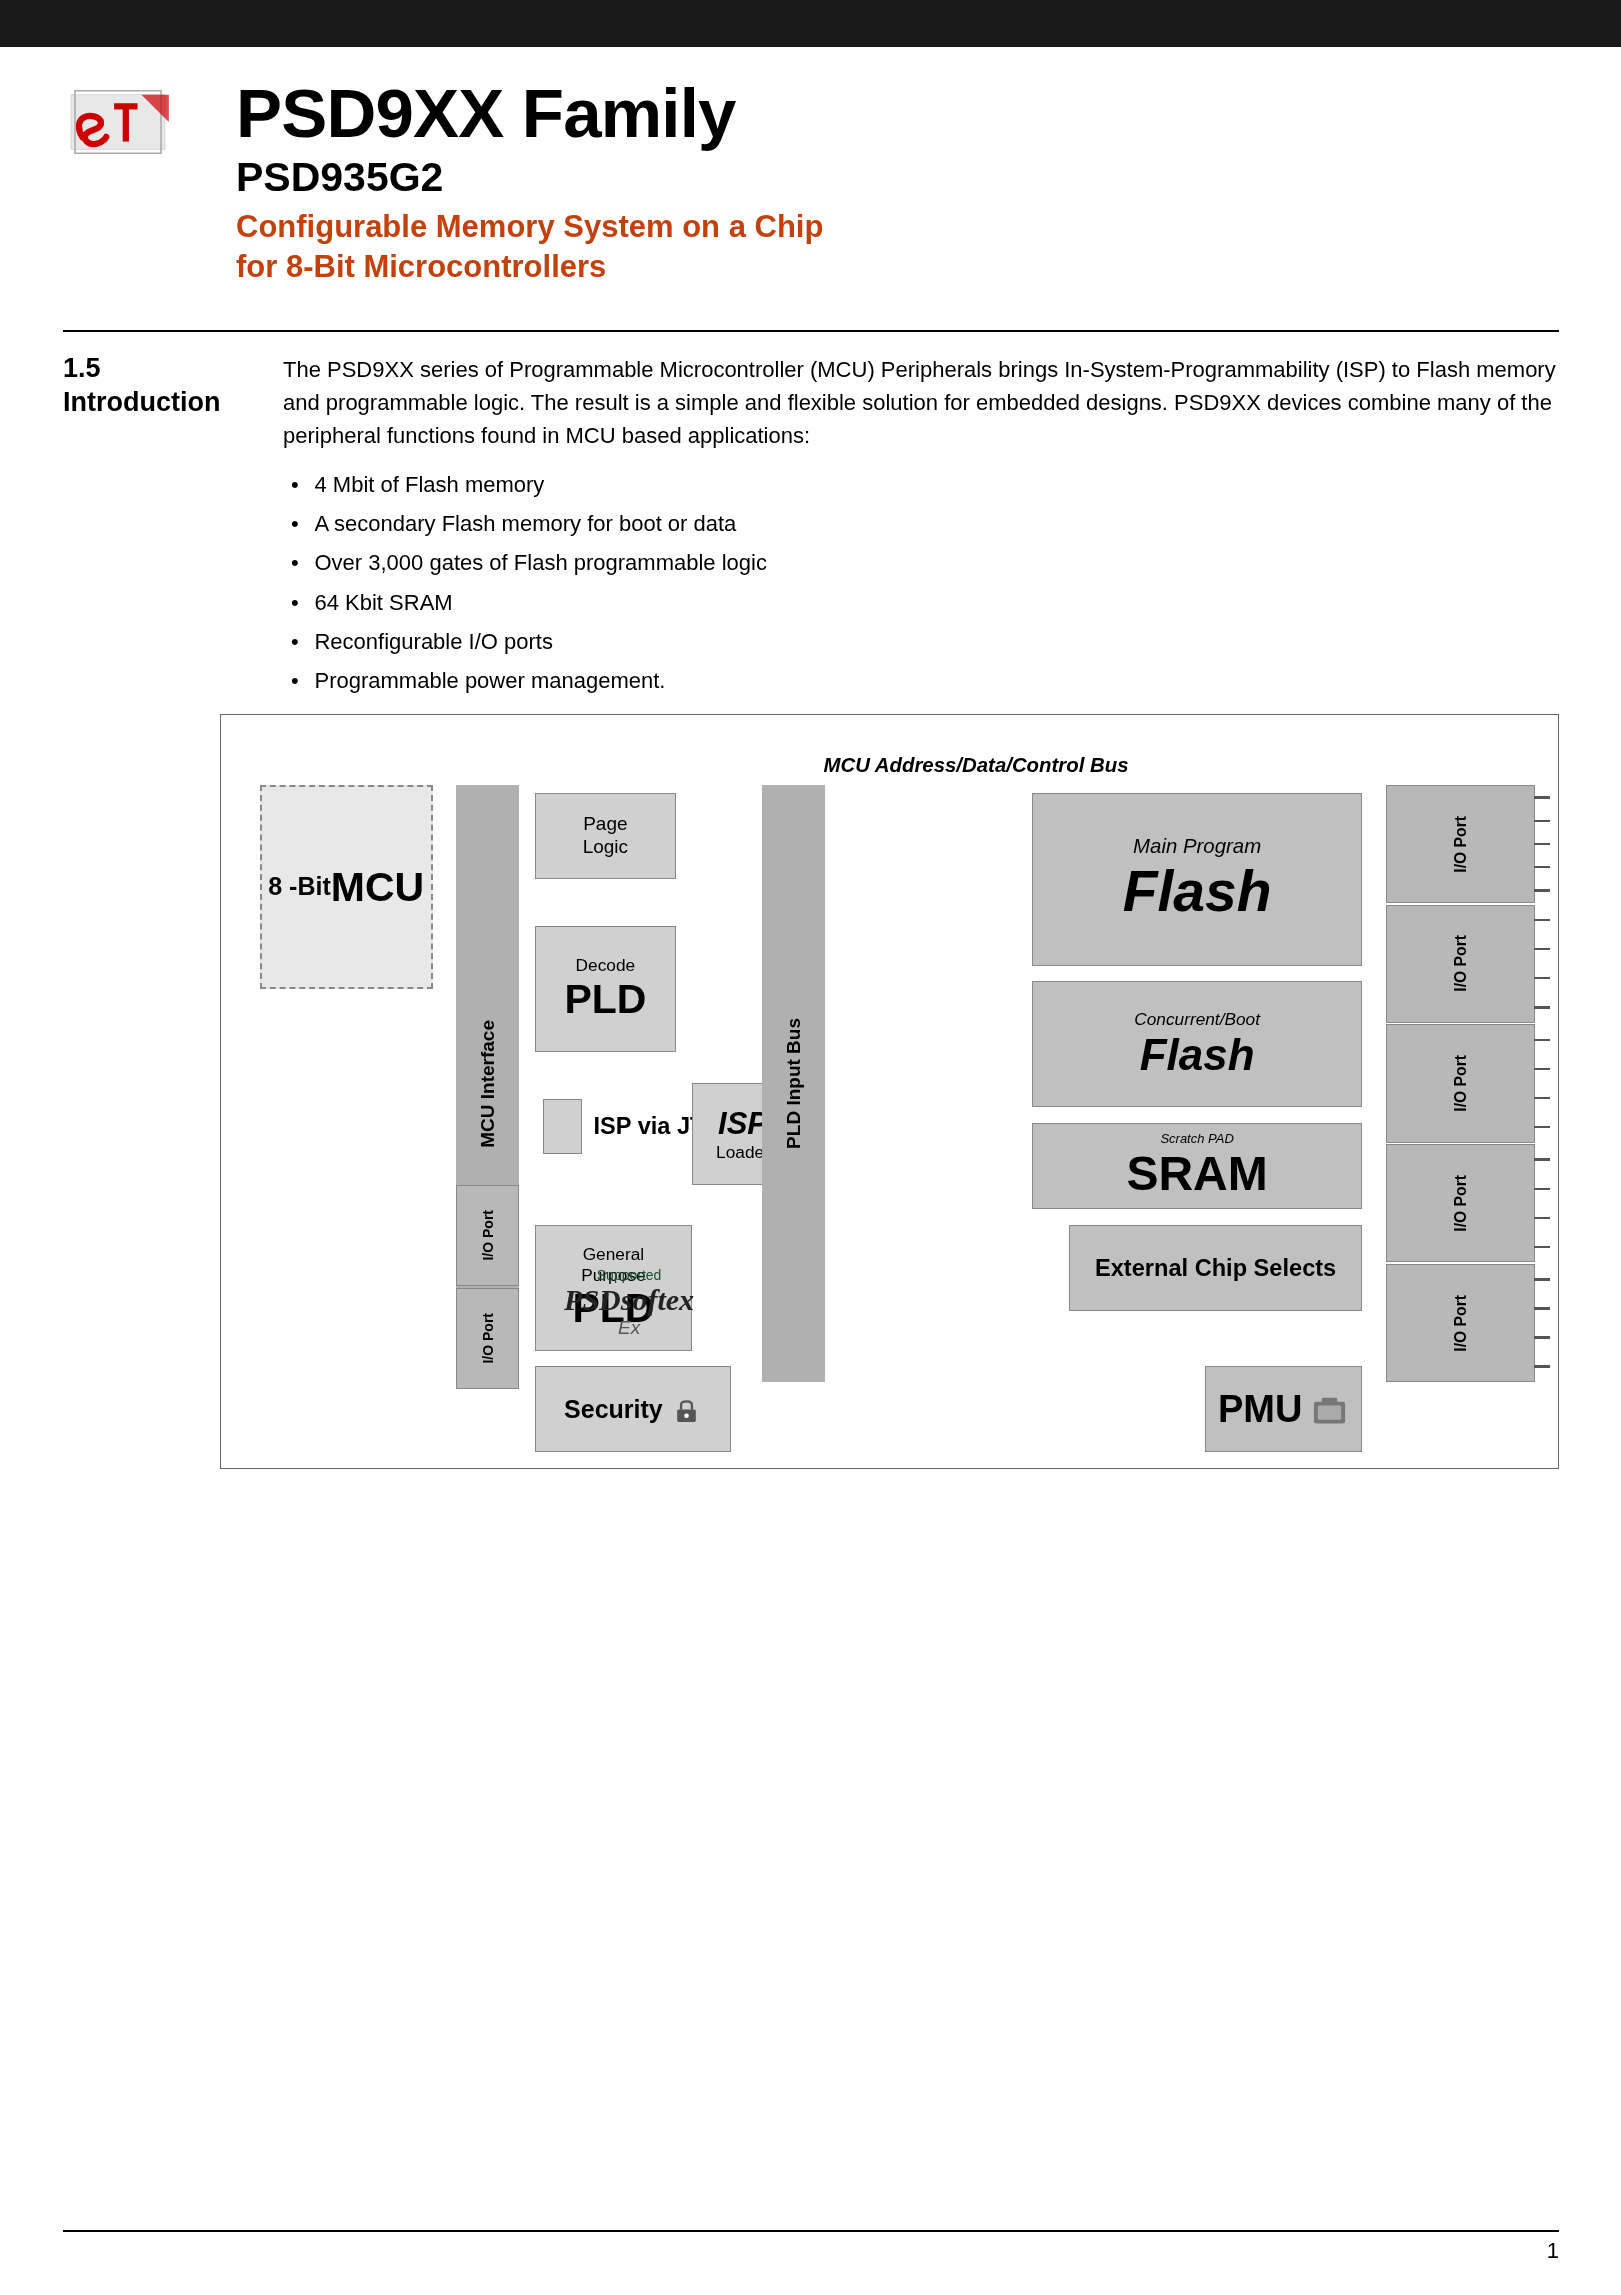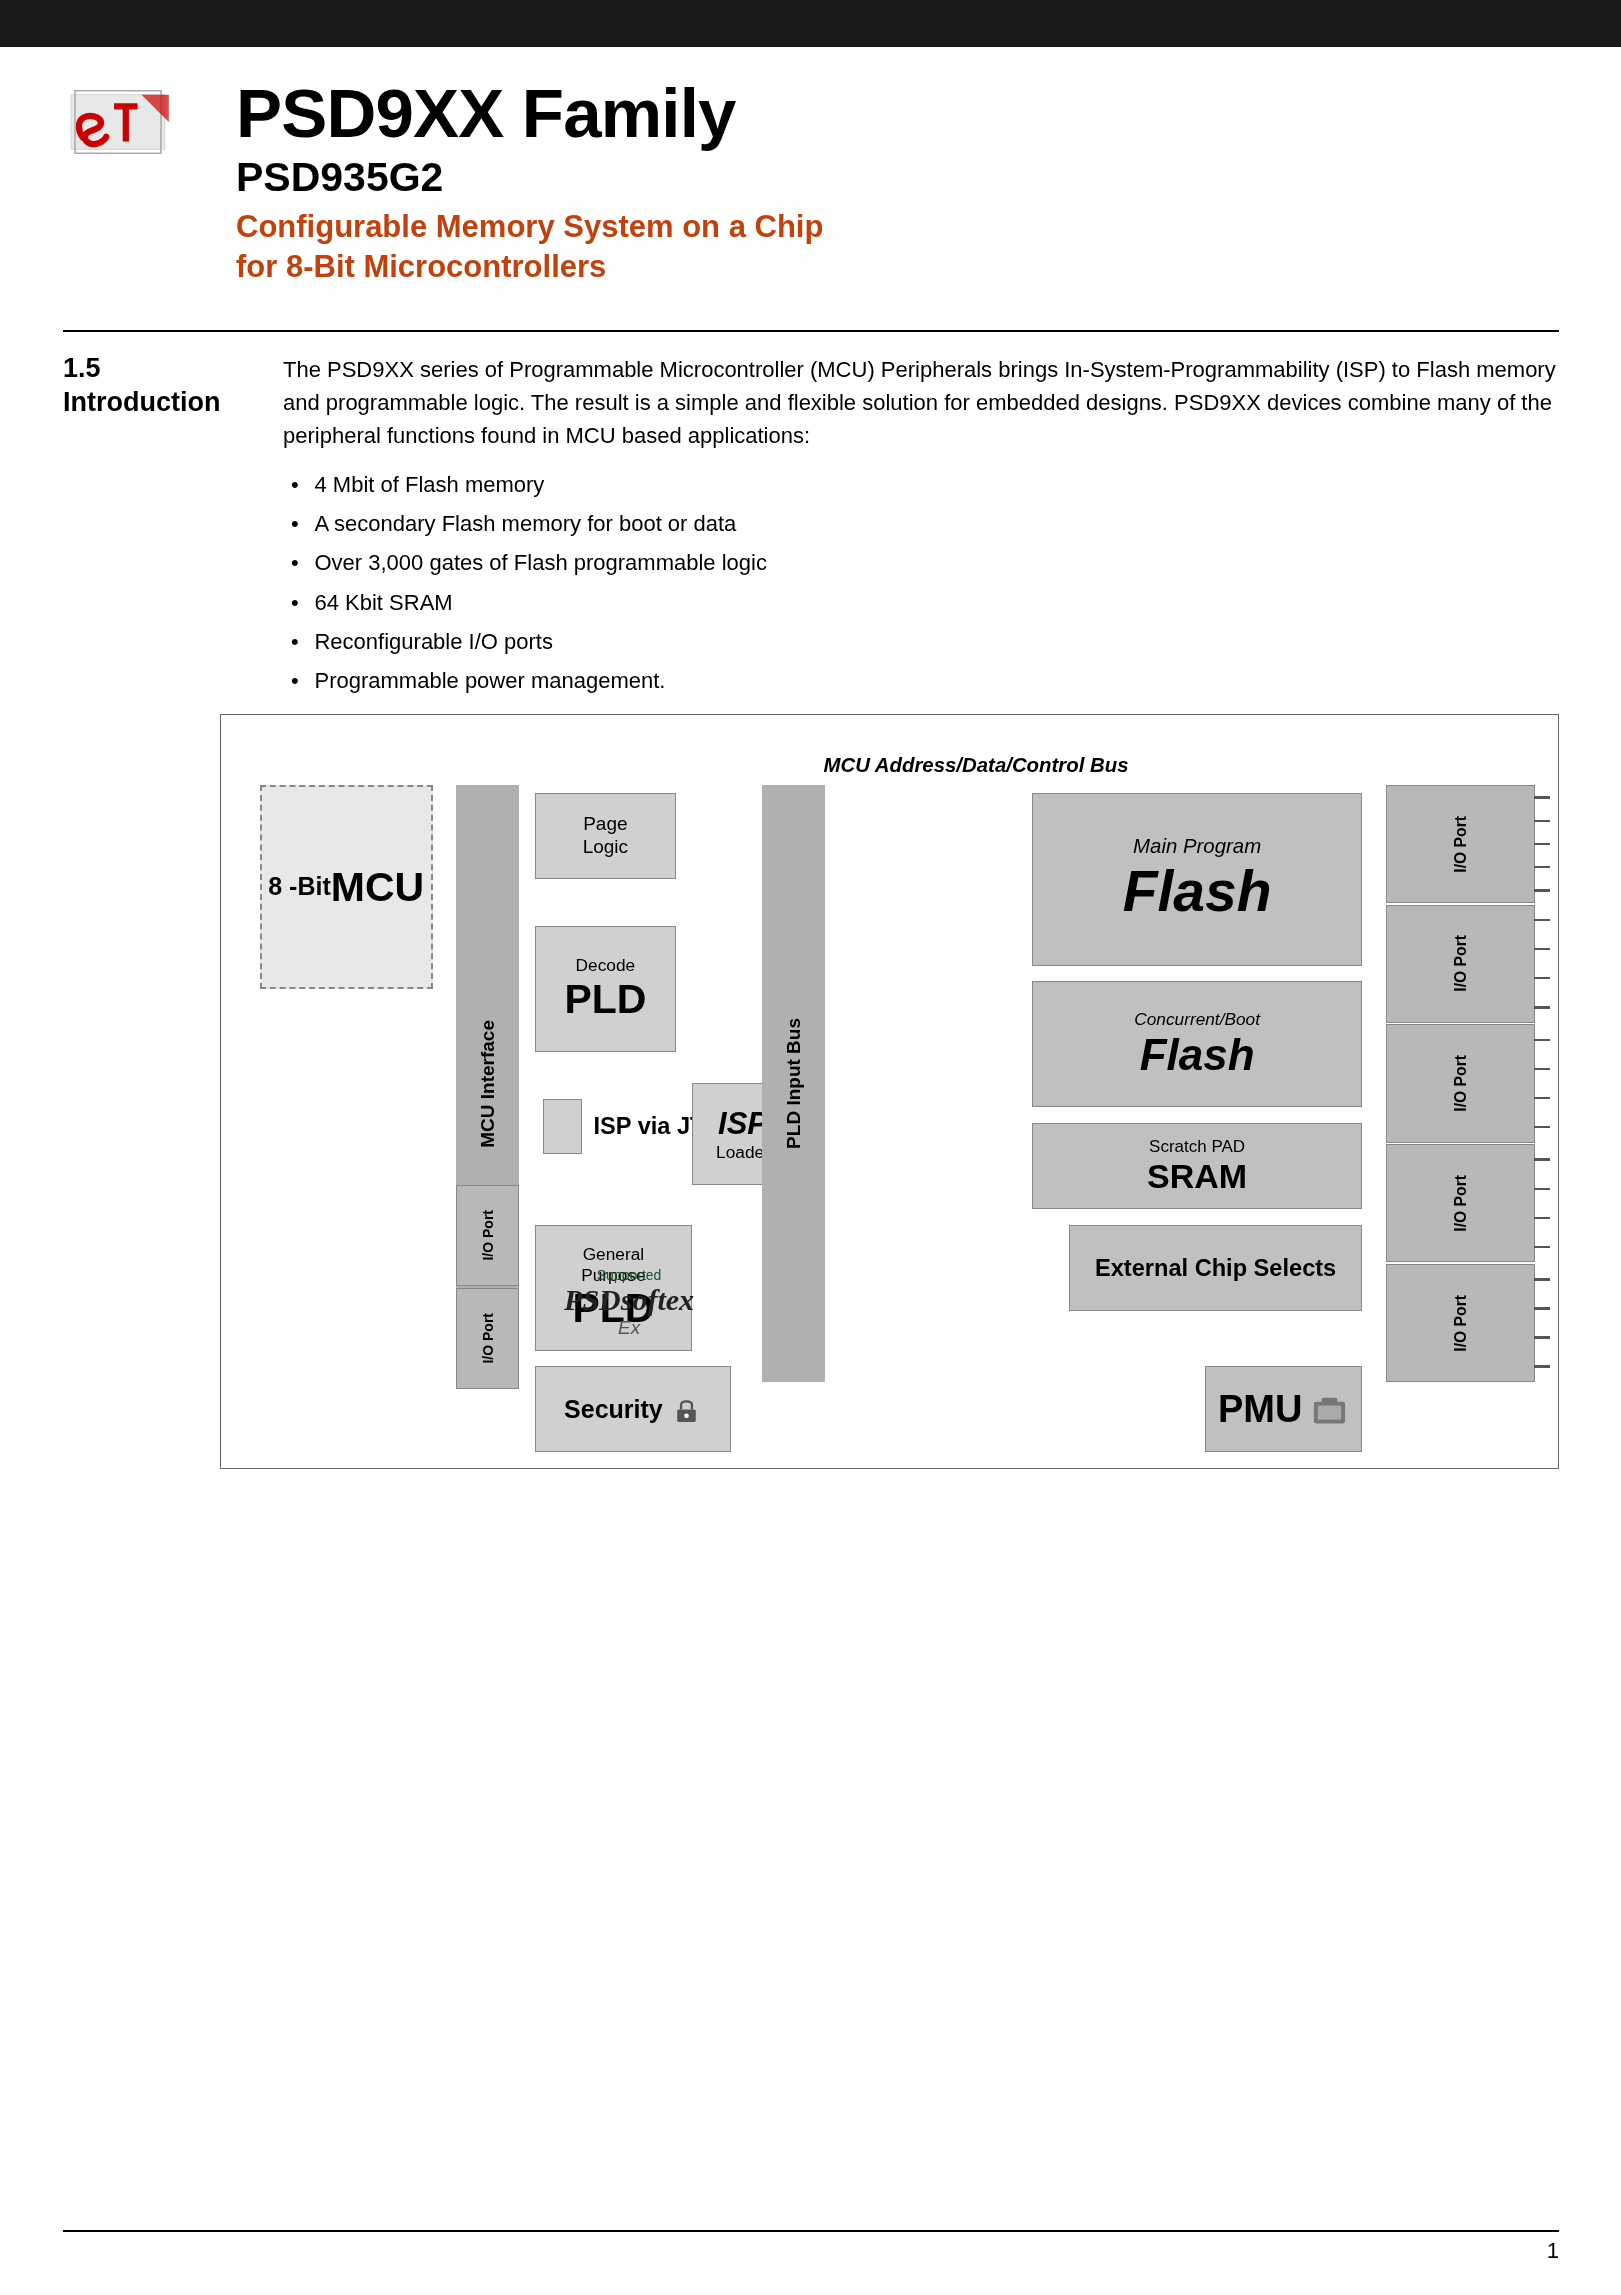--- a/index.html
+++ b/index.html
@@ -356,25 +356,26 @@
       height: 86px;
       background: #c0c0c0;
       border: 0.8px solid #888;
       display: flex;
       flex-direction: column;
       align-items: center;
       justify-content: center;
     }
 
     .scratch-pad-label {
-      font-size: 17px;
+      font-size: 13px;
+      font-style: italic;
     }
 
     .sram-large {
-      font-size: 34px;
+      font-size: 48px;
       font-weight: bold;
       text-align: center;
     }
 
     
     .isp-jtag-area {
       position: absolute;
       left: 15.7px;
       top: 314px;
       display: flex;

